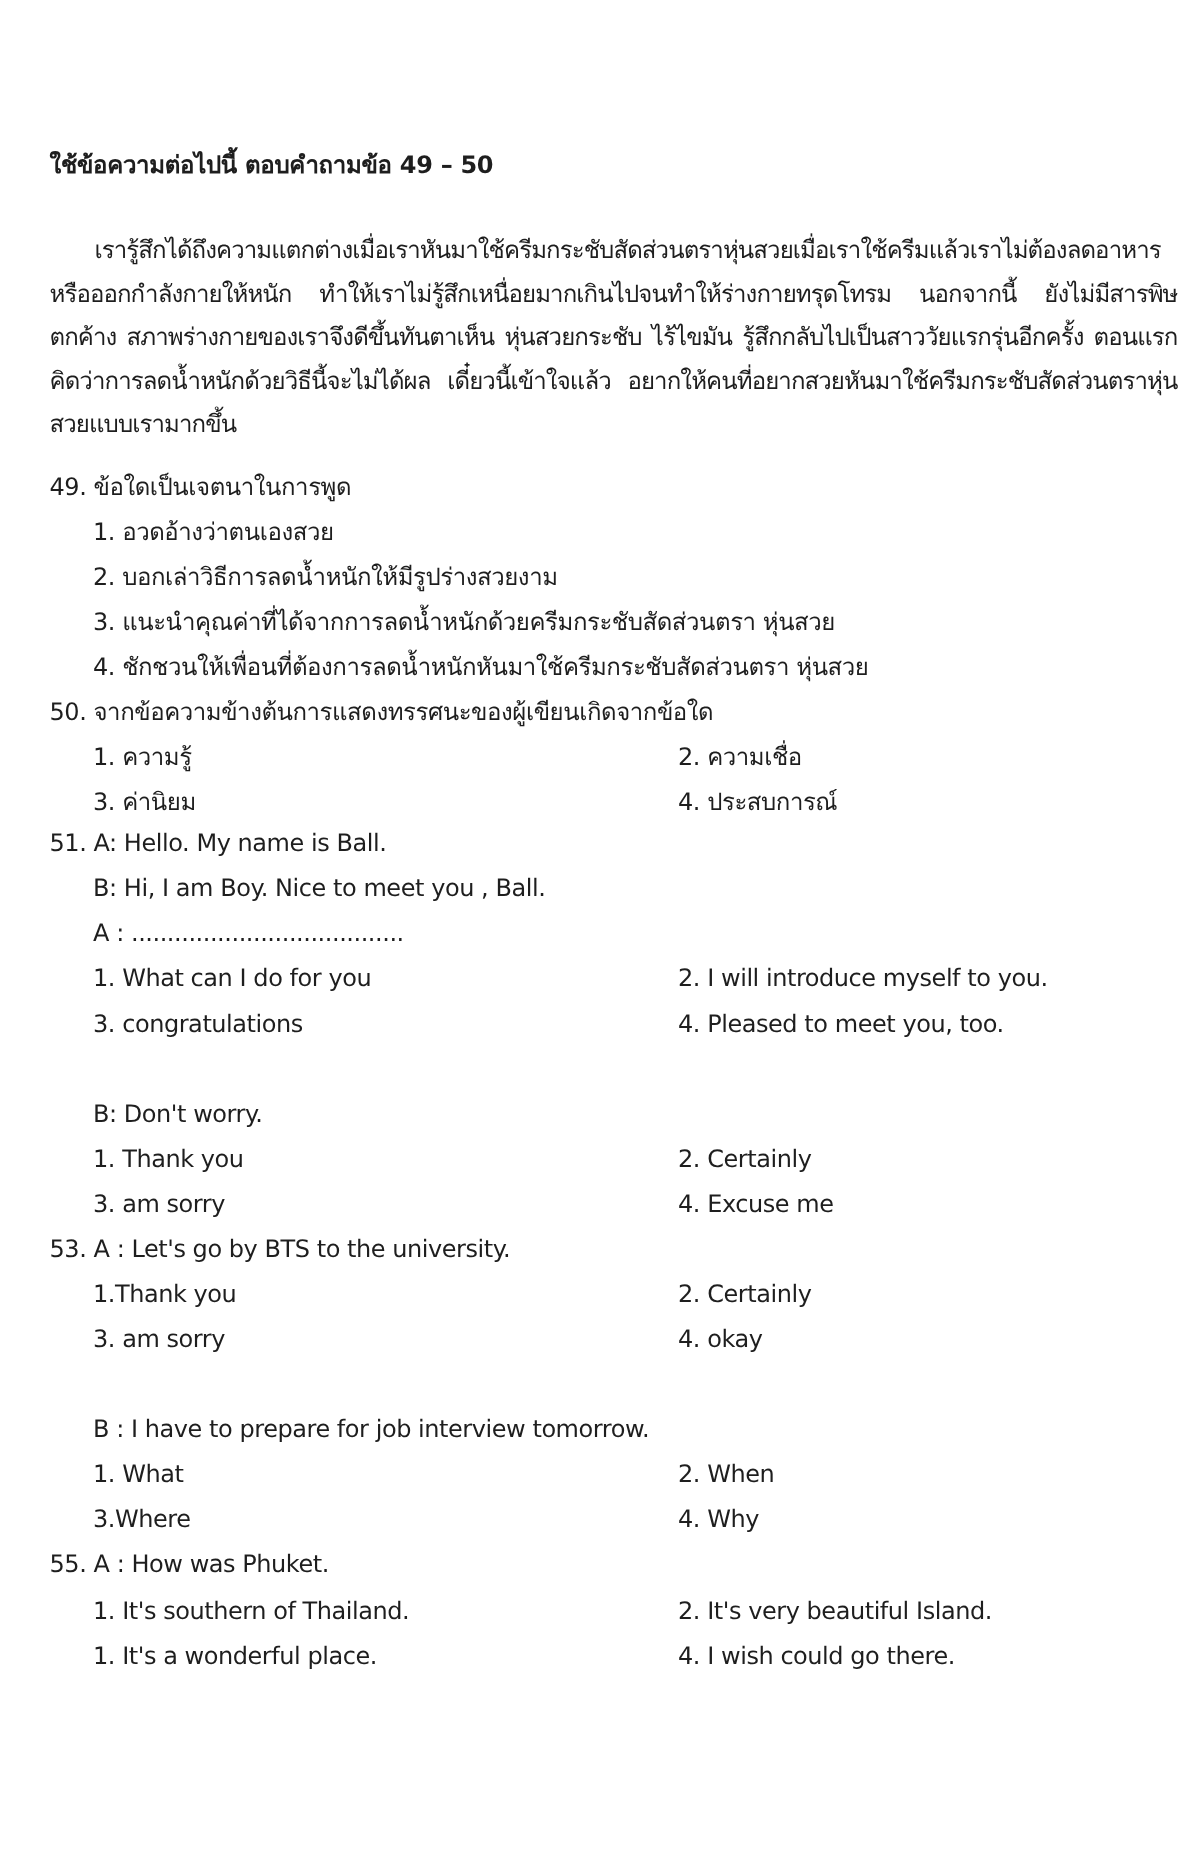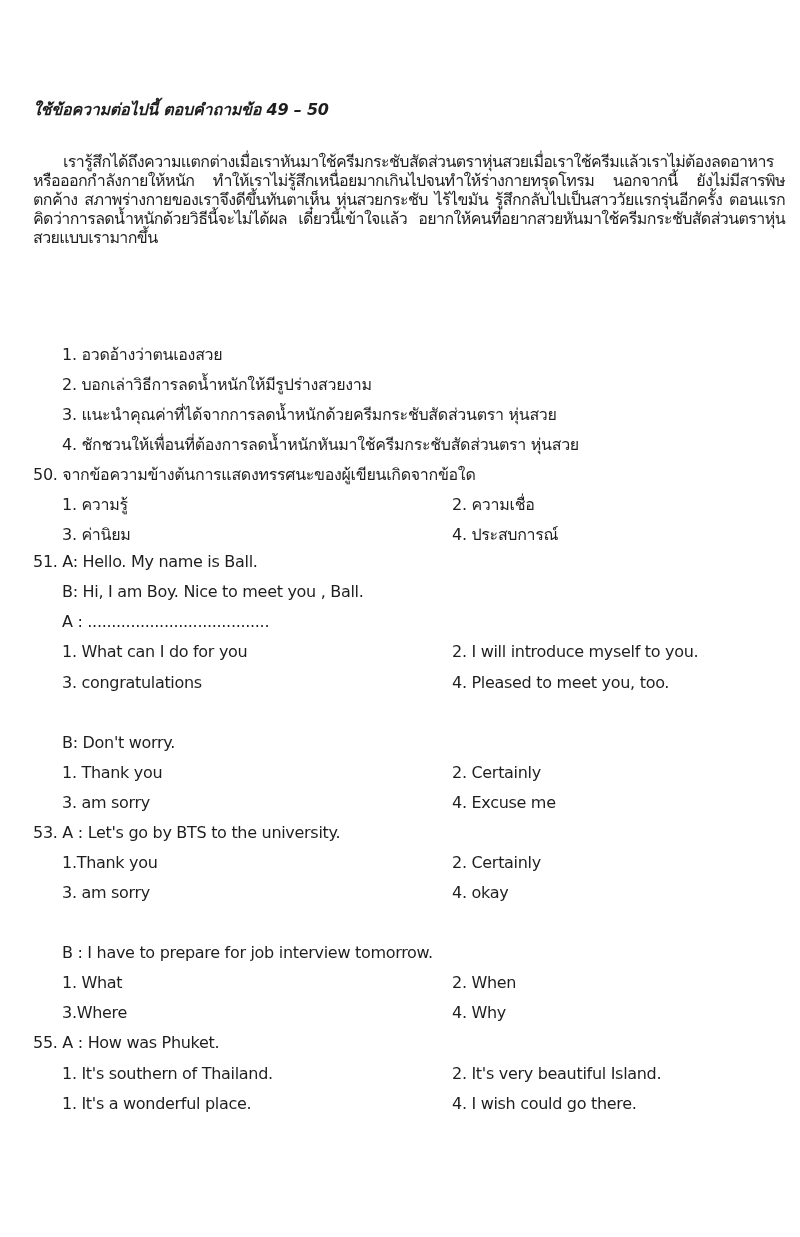--- a/index.html
+++ b/index.html
@@ -4,41 +4,42 @@
 <style>
   html, body { margin: 0; padding: 0; background: #ffffff; }
   body {
     width: 800px; height: 1237px; position: relative; overflow: hidden;
     font-family: "DejaVu Sans", "Liberation Sans", sans-serif;
     color: #1e1e1e;
   }
   .page { position: absolute; left: 0; top: 0; width: 800px; height: 1237px; }
   .title {
     position: absolute; left: 33px; top: 97px;
-    font-size: 16px; font-weight: bold; letter-spacing: -0.2px; font-style: italic;
+    font-size: 16px; font-weight: bold; letter-spacing: -0.2px;
   }
   .para {
     position: absolute; left: 33px; top: 152px; width: 752px;
-    font-size: 16px; line-height: 19px; text-align: justify;
+    font-size: 16px; line-height: 29px; text-align: justify;
     text-indent: 30px; letter-spacing: -0.6px;
   }
   .line {
     position: absolute; font-size: 16px; white-space: nowrap; letter-spacing: -0.3px;
   }
   .q { left: 33px; }
   .sub { left: 62px; }
   .col2 { left: 452px; }
 </style>
 </head>
 <body>
 
 <div class="page">
   <div class="title">ใช้ข้อความต่อไปนี้ ตอบคำถามข้อ 49 – 50</div>
   <div class="para">เรารู้สึกได้ถึงความแตกต่างเมื่อเราหันมาใช้ครีมกระชับสัดส่วนตราหุ่นสวยเมื่อเราใช้ครีมแล้วเราไม่ต้องลดอาหารหรือออกกำลังกายให้หนัก ทำให้เราไม่รู้สึกเหนื่อยมากเกินไปจนทำให้ร่างกายทรุดโทรม นอกจากนี้ ยังไม่มีสารพิษตกค้าง สภาพร่างกายของเราจึงดีขึ้นทันตาเห็น หุ่นสวยกระชับ ไร้ไขมัน รู้สึกกลับไปเป็นสาววัยแรกรุ่นอีกครั้ง ตอนแรกคิดว่าการลดน้ำหนักด้วยวิธีนี้จะไม่ได้ผล เดี๋ยวนี้เข้าใจแล้ว อยากให้คนที่อยากสวยหันมาใช้ครีมกระชับสัดส่วนตราหุ่นสวยแบบเรามากขึ้น</div>
 
+  <div class="line q" style="top:312px">49. ข้อใดเป็นเจตนาในการพูด</div>
   <div class="line sub" style="top:342px">1. อวดอ้างว่าตนเองสวย</div>
   <div class="line sub" style="top:372px">2. บอกเล่าวิธีการลดน้ำหนักให้มีรูปร่างสวยงาม</div>
   <div class="line sub" style="top:402px">3. แนะนำคุณค่าที่ได้จากการลดน้ำหนักด้วยครีมกระชับสัดส่วนตรา หุ่นสวย</div>
   <div class="line sub" style="top:432px">4. ชักชวนให้เพื่อนที่ต้องการลดน้ำหนักหันมาใช้ครีมกระชับสัดส่วนตรา หุ่นสวย</div>
 
   <div class="line q" style="top:462px">50. จากข้อความข้างต้นการแสดงทรรศนะของผู้เขียนเกิดจากข้อใด</div>
   <div class="line sub" style="top:492px">1. ความรู้</div>
   <div class="line col2" style="top:492px">2. ความเชื่อ</div>
   <div class="line sub" style="top:522px">3. ค่านิยม</div>
   <div class="line col2" style="top:522px">4. ประสบการณ์</div>

